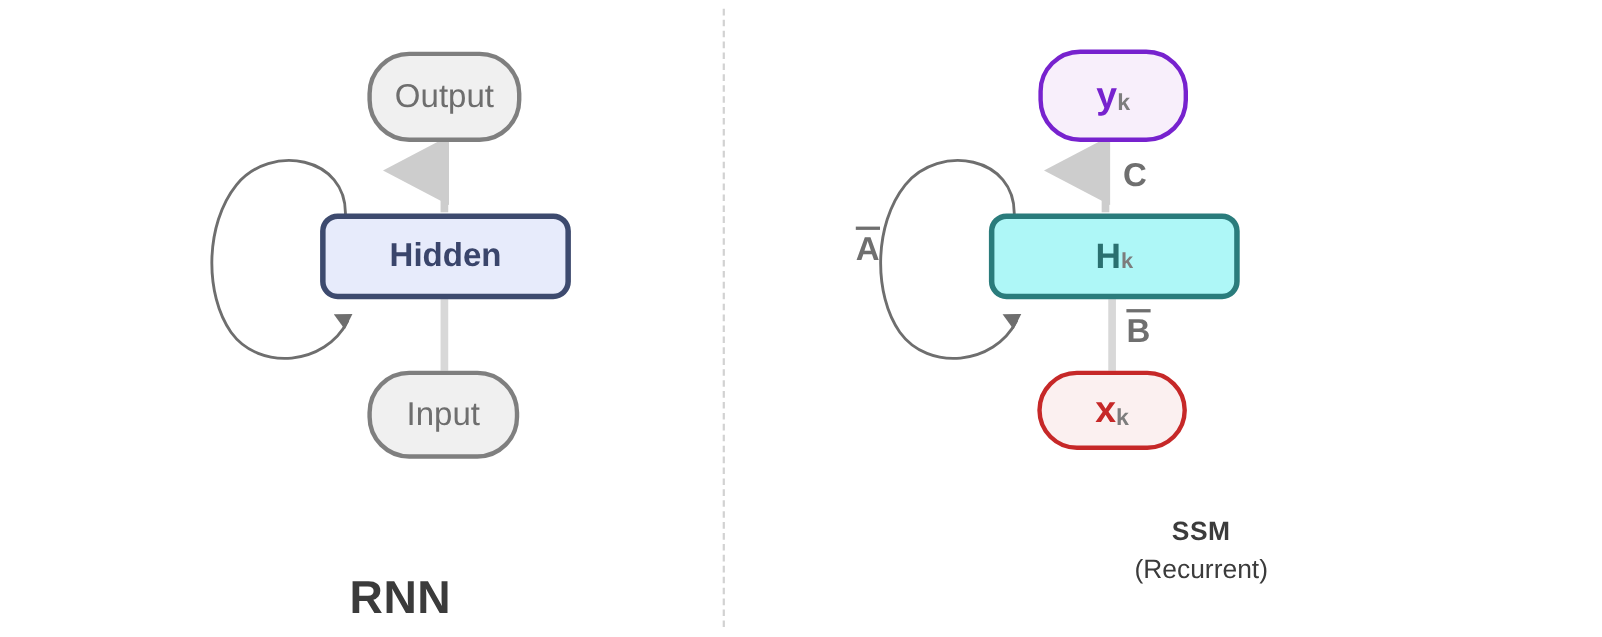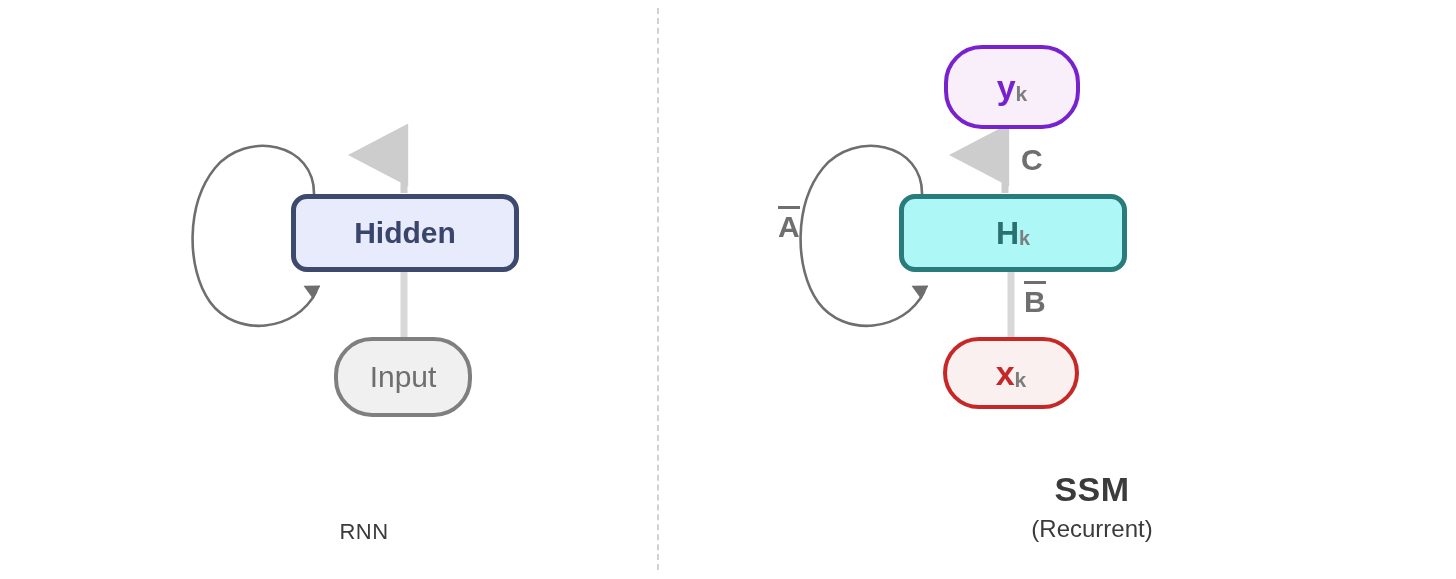--- a/index.html
+++ b/index.html
@@ -82,23 +82,23 @@
   .lbl-C{ left:1021px; top:145px; }
 
   
   .caption{
     position:absolute;
     text-align:center;
     color:#3b3b3b;
     white-space:nowrap;
   }
   .cap-rnn{ left:0px;   top:519px; width:728px;
-            font-size:22px; font-weight:400; letter-spacing:.5px; }
+            font-size:42px; font-weight:700; letter-spacing:.5px; }
   .cap-ssm{ left:728px; top:470px; width:728px; }
-  .cap-ssm .line1{ font-size:34px; font-weight:700; letter-spacing:.5px;
+  .cap-ssm .line1{ font-size:24px; font-weight:700; letter-spacing:.5px;
                    display:block; }
   .cap-ssm .line2{ font-size:24px; font-weight:400; display:block;
                    margin-top:6px; }
 </style>
 </head>
 <body>
 
 <div id="stage">
 
   <div class="divider"></div>
@@ -135,20 +135,23 @@
       <line x1="1005" y1="193" x2="1005" y2="155" stroke="#cdcdcd" stroke-width="7" stroke-linecap="butt" marker-end="url(#ah-light)"></line>
     </g>
 
     <g>
       <path d="M 922 196 C 924 142 854 130 823 168
                C 794 204 794 268 818 302
                C 844 338 904 332 924 292" fill="none" stroke="#6e6e6e" stroke-width="2.6" stroke-linecap="round" marker-end="url(#ah-dark)"></path>
     </g>
   </svg>
 
+  <div class="node pill pill-grey n-output">
+    <span>Output</span>
+  </div>
 
   <div class="node block block-navy n-hidden">
     <span>Hidden</span>
   </div>
 
   <div class="node pill pill-grey n-input">
     <span>Input</span>
   </div>
 
   <div class="caption cap-rnn">

